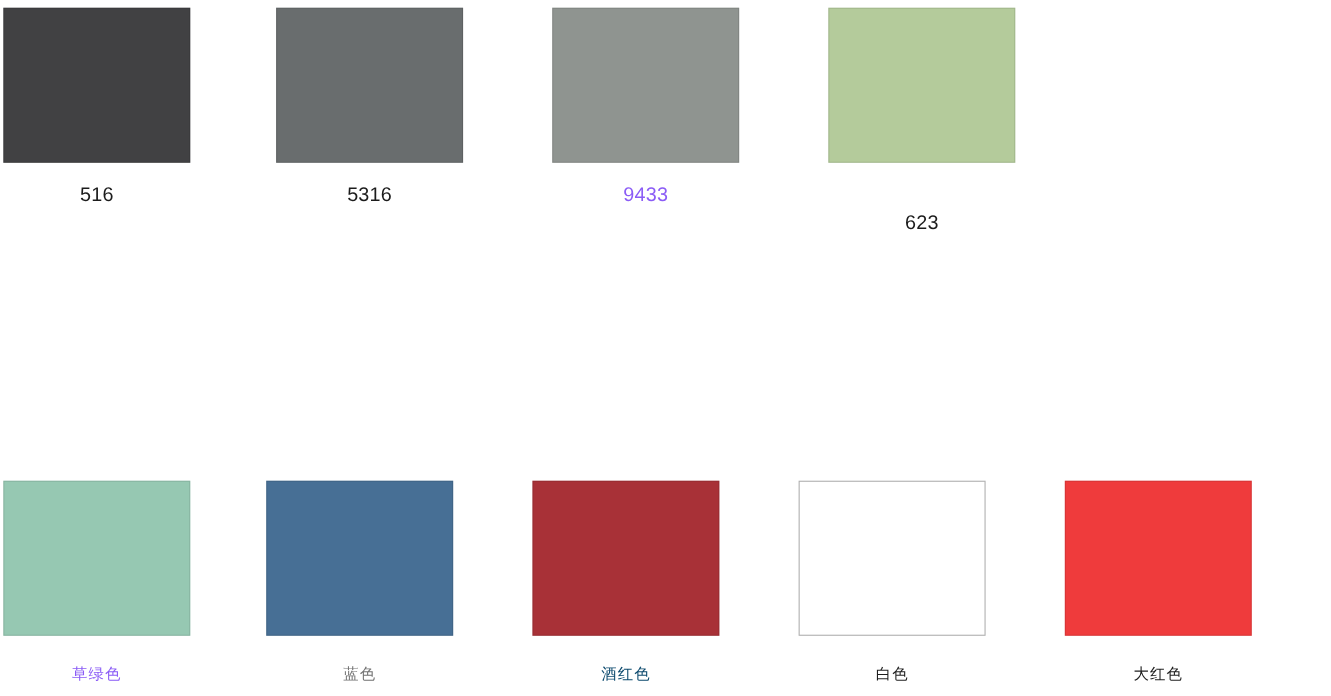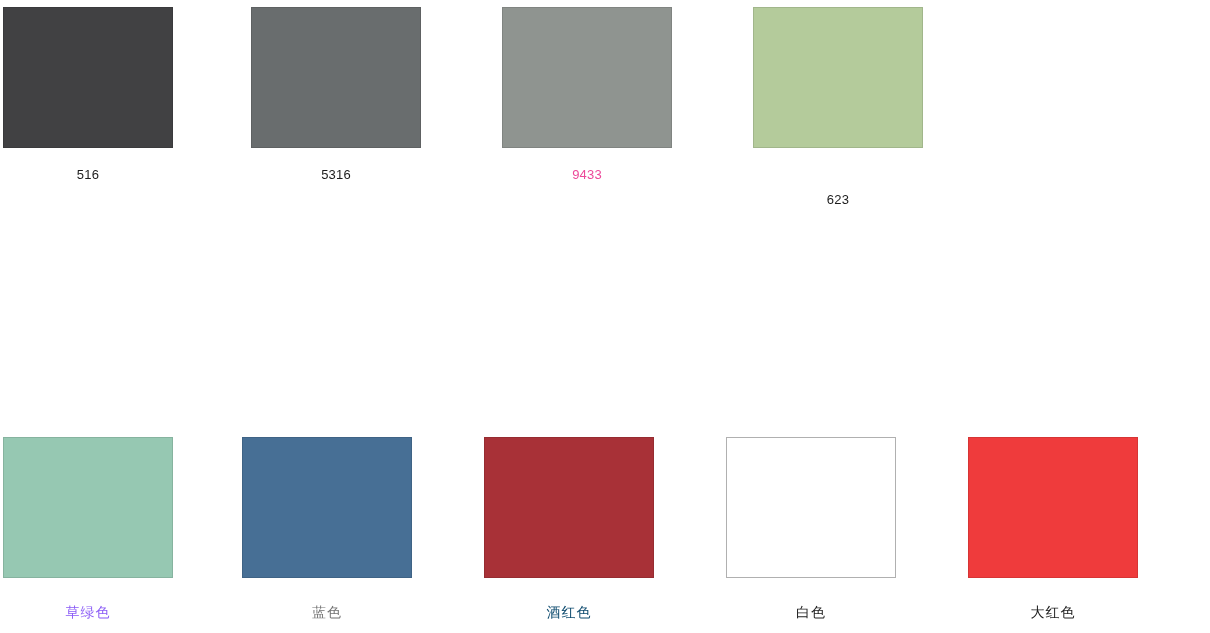--- a/index.html
+++ b/index.html
@@ -58,21 +58,21 @@
 
   .swatch-label {
     width: 170px;
     text-align: center;
     color: #1c1c1c;
     line-height: 1;
     white-space: nowrap;
   }
 
   .swatch-label.code {
-    font-size: 13px;
+    font-size: 18px;
     margin-top: 20px;
     letter-spacing: 0.2px;
   }
 
   .swatch-label.cn {
     font-size: 14px;
     margin-top: 27px;
     letter-spacing: 1px;
   }
 </style>
@@ -84,21 +84,21 @@
       <div class="swatch-cell">
         <div class="swatch-chip" style="background-color: rgb(65, 65, 67);"></div>
         <div class="swatch-label code" style="color: rgb(28, 28, 28);">516</div>
       </div>
       <div class="swatch-cell">
         <div class="swatch-chip" style="background-color: rgb(105, 109, 110);"></div>
         <div class="swatch-label code" style="color: rgb(28, 28, 28);">5316</div>
       </div>
       <div class="swatch-cell">
         <div class="swatch-chip" style="background-color: rgb(143, 148, 144);"></div>
-        <div class="swatch-label code" style="color: #ec4899;">9433</div>
+        <div class="swatch-label code" style="color: #8b5cf6;">9433</div>
       </div>
       <div class="swatch-cell">
         <div class="swatch-chip" style="background-color: rgb(180, 203, 155);"></div>
         <div class="swatch-label code" style="color: rgb(28, 28, 28); margin-top: 45px;">623</div>
       </div>
     </div>
     <div class="swatch-row" data-row="2">
       <div class="swatch-cell">
         <div class="swatch-chip" style="background-color: rgb(150, 200, 178);"></div>
         <div class="swatch-label cn" style="color: #8b5cf6;">草绿色</div>

